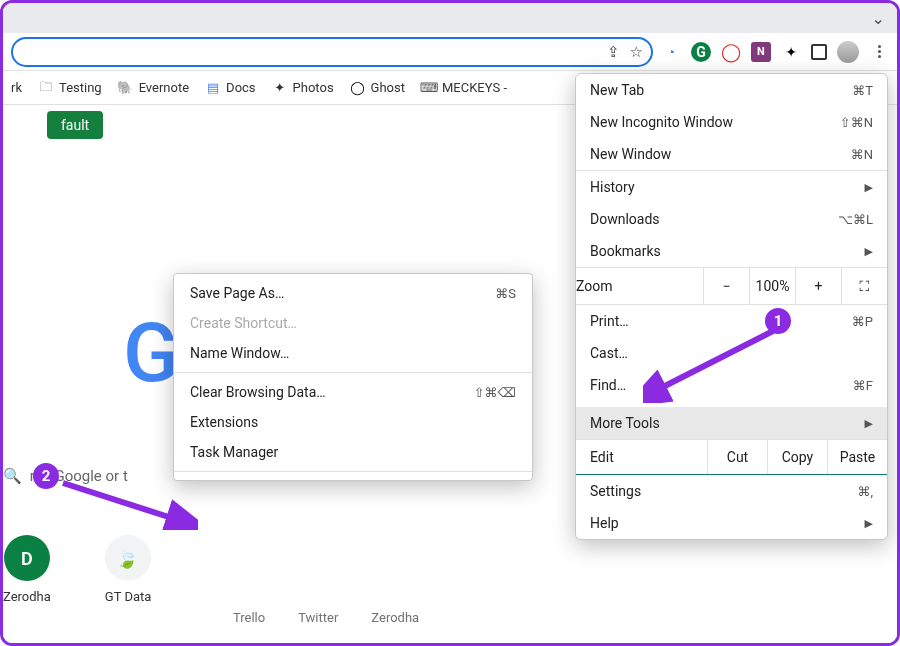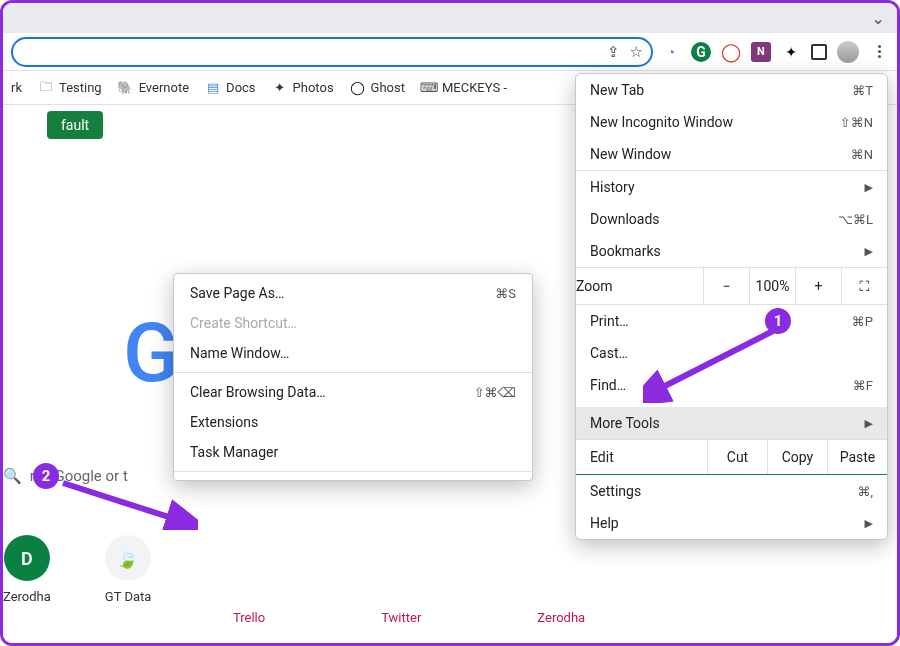--- a/index.html
+++ b/index.html
@@ -149,21 +149,21 @@
     <div class="sc">
         <div class="sc-circle gt">🍃</div>
         <span>GT Data</span>
       </div>
     <div class="sc" style="visibility:hidden">
         <div class="sc-circle"></div>
         <span>Trello</span>
       </div>
   </div>
 
-  <div style="position:absolute;top:505px;left:230px;display:flex;gap:116px;font-size:13px;color:#be185d;">
+  <div style="position:absolute;top:505px;left:230px;display:flex;gap:33px;font-size:13px;color:#737373;">
     <span>Trello</span>
       <span>Twitter</span>
       <span>Zerodha</span>
   </div>
 </div>
 
 <div class="submenu">
   <div class="s-row">
       <span>Save Page As…</span>
       <span class="m-short">⌘S</span>

